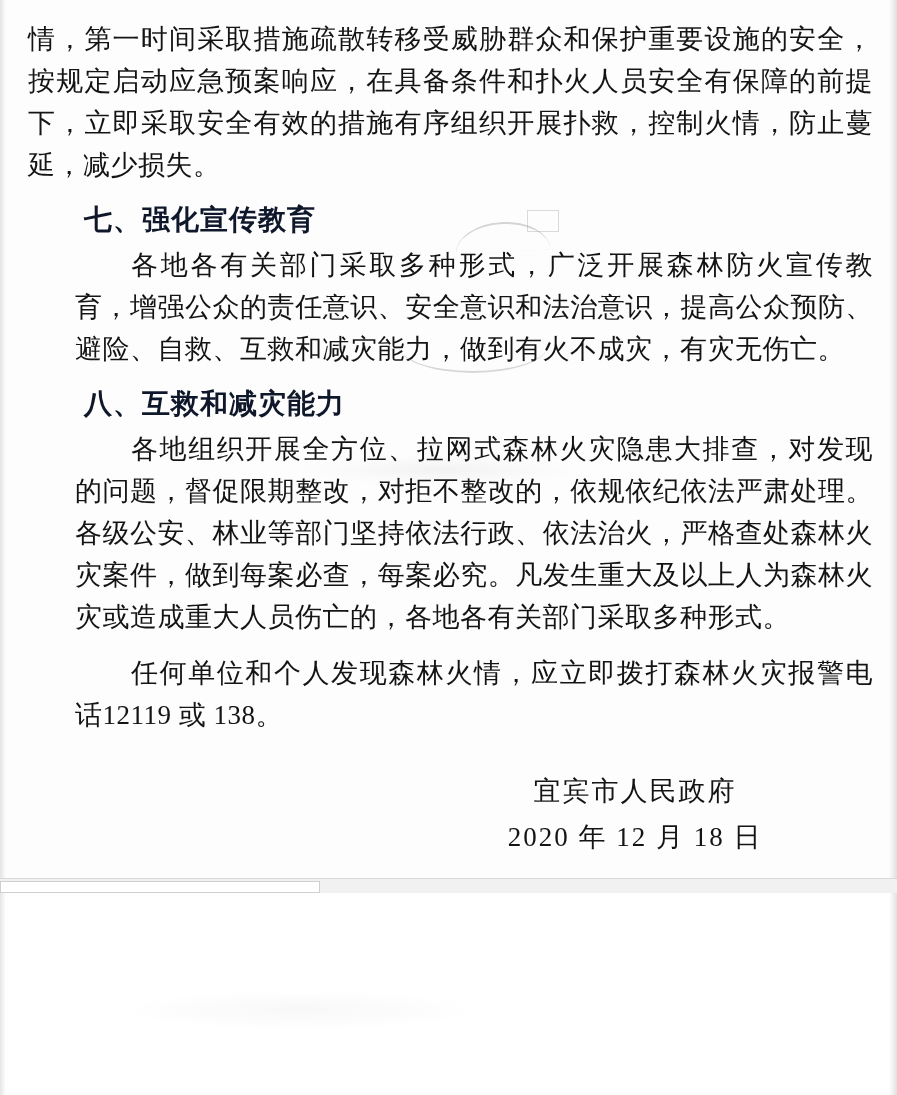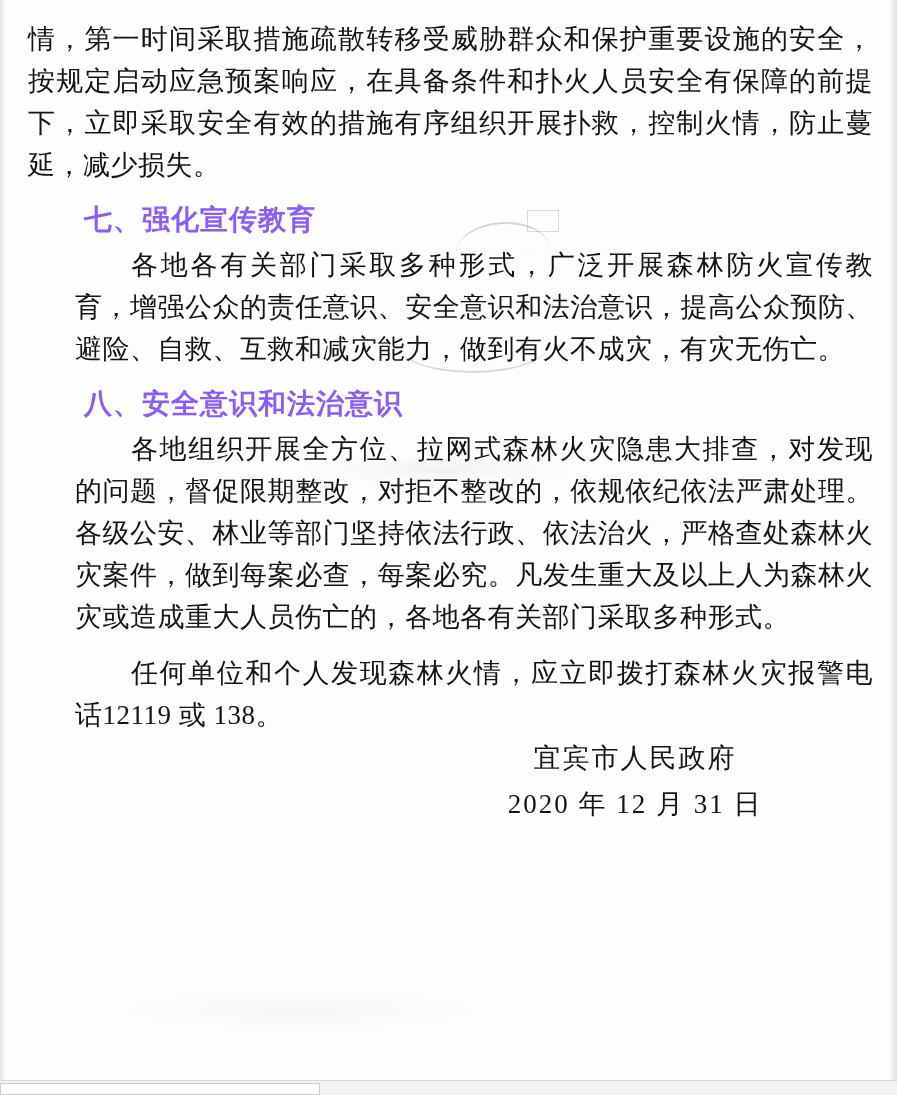--- a/index.html
+++ b/index.html
@@ -14,21 +14,21 @@
     overflow: hidden;
     font-family: "Liberation Serif", "DejaVu Serif", serif;
     color: #1a1a1a;
   }
 
   .page {
     position: absolute;
     left: 0;
     top: 0;
     width: 897px;
-    height: 1095px;
+    height: 893px;
     background: #fdfdfd;
   }
 
   .content {
     position: absolute;
     left: 28px;
     top: 18px;
     width: 845px;
   }
 
@@ -47,31 +47,31 @@
     margin-left: 47px;
   }
 
   h2.section-heading {
     margin: 6px 0 2px 0;
     font-size: 28px;
     line-height: 44px;
     font-weight: bold;
     text-indent: 56px;
     letter-spacing: 1px;
-    color: #8b5cf6;
+    color: #0f172a;
     font-family: "DejaVu Sans", "Liberation Sans", sans-serif;
   }
 
   .gap-small { height: 6px; }
   .gap-med { height: 14px; }
 
   .signature-block {
     position: absolute;
     right: 52px;
-    top: 737px;
+    top: 770px;
     width: 420px;
     text-align: center;
   }
   .signature-org {
     font-size: 27px;
     line-height: 42px;
     letter-spacing: 2px;
     color: #141414;
   }
   .signature-date {
@@ -176,33 +176,33 @@
     <p class="body-text">情，第一时间采取措施疏散转移受威胁群众和保护重要设施的安全，按规定启动应急预案响应，在具备条件和扑火人员安全有保障的前提下，立即采取安全有效的措施有序组织开展扑救，控制火情，防止蔓延，减少损失。</p>
 
     <div class="gap-small"></div>
 
     <h2 class="section-heading">七、强化宣传教育</h2>
 
     <p class="body-text indent">各地各有关部门采取多种形式，广泛开展森林防火宣传教育，增强公众的责任意识、安全意识和法治意识，提高公众预防、避险、自救、互救和减灾能力，做到有火不成灾，有灾无伤亡。</p>
 
     <div class="gap-small"></div>
 
-    <h2 class="section-heading">八、安全意识和法治意识</h2>
+    <h2 class="section-heading">八、互救和减灾能力</h2>
 
     <p class="body-text indent">各地组织开展全方位、拉网式森林火灾隐患大排查，对发现的问题，督促限期整改，对拒不整改的，依规依纪依法严肃处理。各级公安、林业等部门坚持依法行政、依法治火，严格查处森林火灾案件，做到每案必查，每案必究。凡发生重大及以上人为森林火灾或造成重大人员伤亡的，各地各有关部门采取多种形式。</p>
 
     <div class="gap-med"></div>
 
     <p class="body-text indent">任何单位和个人发现森林火情，应立即拨打森林火灾报警电话12119 或 138。</p>
 
   </div>
 
   <div class="signature-block">
     <div class="signature-org">宜宾市人民政府</div>
-    <div class="signature-date">2020 年 12 月 31 日</div>
+    <div class="signature-date">2020 年 12 月 18 日</div>
   </div>
 
   <div class="smudge smudge-arc-1"></div>
   <div class="smudge smudge-box-1"></div>
   <div class="smudge smudge-arc-2"></div>
   <div class="smudge smudge-faint-1"></div>
   <div class="smudge smudge-faint-2"></div>
 
   <div class="edge-left"></div>
   <div class="edge-right"></div>

